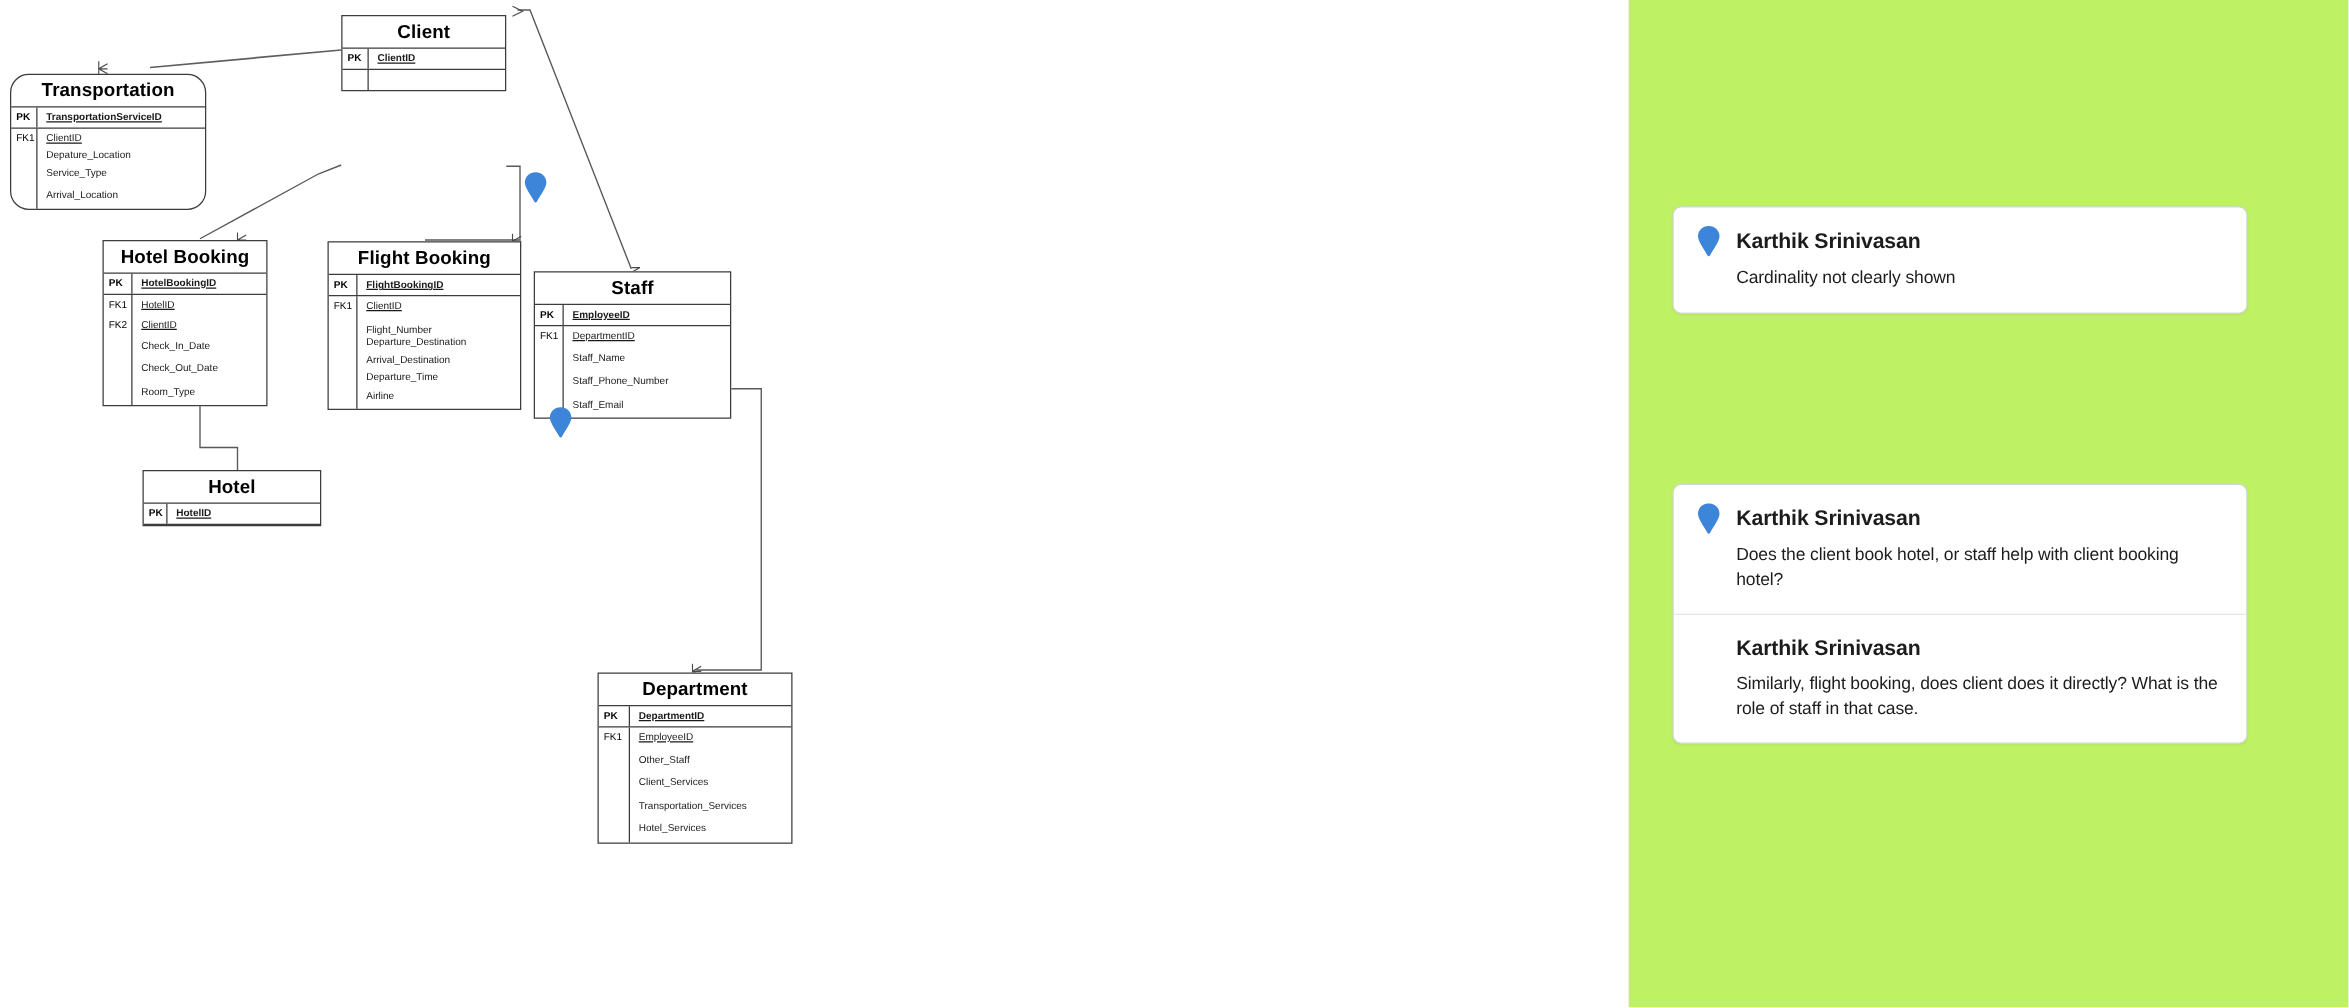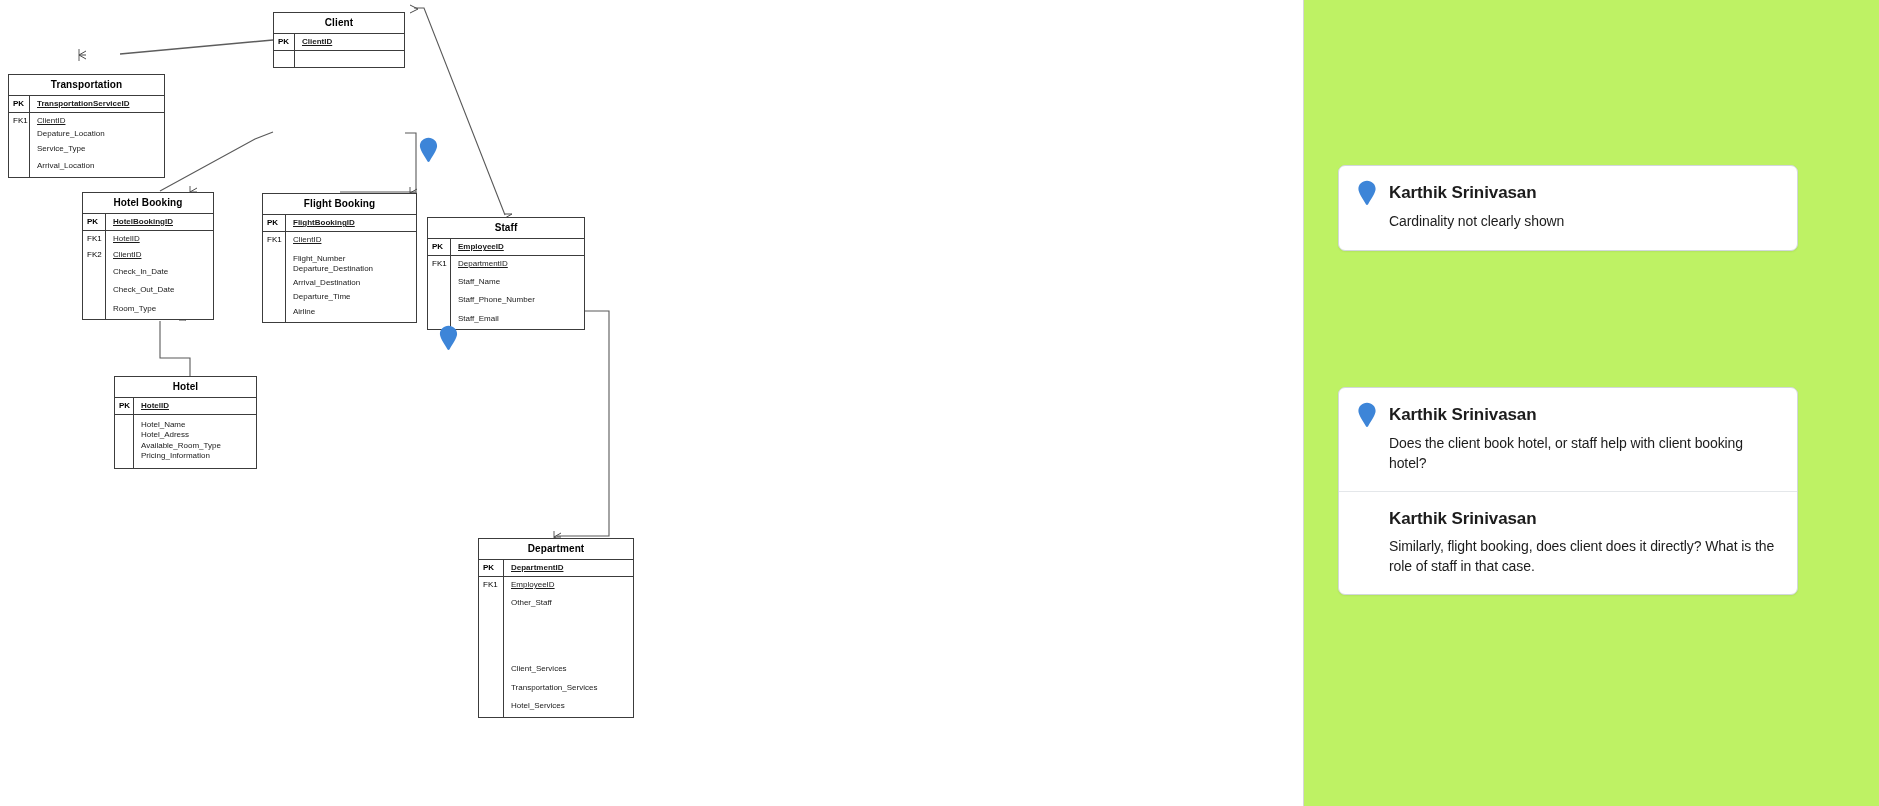--- a/index.html
+++ b/index.html
@@ -38,21 +38,21 @@
   .entity {
     position: absolute;
     background: #ffffff;
     border: 1px solid #3c3c3c;
     box-sizing: border-box;
     z-index: 5;
   }
   .ent-title {
     text-align: center;
     font-weight: bold;
-    font-size: 10px;
+    font-size: 15px;
     color: #000000;
     padding: 5px 2px 5px 2px;
     border-bottom: 1px solid #3c3c3c;
     letter-spacing: 0.1px;
     line-height: 1;
   }
   .ent-section {
     display: block;
   }
   .ent-section.pk-sec {
@@ -212,21 +212,21 @@
 
         <path d="M512 214 L505 218 M512 214 L505 214" stroke-width="1"></path>
 
         <path d="M186 320 L179 317 M186 320 L179 320" stroke-width="1"></path>
 
         <path d="M554 537 L561 533 M554 537 L561 537 M554 537 L561 541"></path>
         <path d="M554 531 L554 543" stroke-width="0.9"></path>
       </g>
     </svg>
 
-    <div class="entity kw20" id="e-transportation" style="left:8px; top:74px; width:157px;">
+    <div class="entity kw20" id="e-transportation" style="left:8px; top:59px; width:157px;border-radius:15px;">
       <div class="ent-title">Transportation</div>
       <div class="ent-section pk-sec">
         <div class="ent-row">
           <div class="ent-key bold">PK</div>
           <div class="ent-divider"></div>
           <div class="ent-field u">TransportationServiceID</div>
         </div>
       </div>
       <div class="ent-section">
         <div class="ent-row">
@@ -337,51 +337,39 @@
 
     <div class="entity kw18" id="e-hotel" style="left:114px; top:376px; width:143px;">
       <div class="ent-title">Hotel</div>
       <div class="ent-section pk-sec">
         <div class="ent-row">
           <div class="ent-key bold">PK</div>
           <div class="ent-divider"></div>
           <div class="ent-field u">HotelID</div>
         </div>
       </div>
-      <div class="ent-section">
-        <div class="ent-row">
-          <div class="ent-key">&nbsp;</div>
-          <div class="ent-divider"></div>
-          <div class="attr-block" style="flex:1 1 auto; padding-top:5px; padding-bottom:6px;">
-            <div class="attr-line tight">Hotel_Name</div>
-            <div class="attr-line tight">Hotel_Adress</div>
-            <div class="attr-line tight">Available_Room_Type</div>
-            <div class="attr-line tight">Pricing_Information</div>
-          </div>
-        </div>
-      </div>
     </div>
 
     <div class="entity kw24" id="e-department" style="left:478px; top:538px; width:156px;">
       <div class="ent-title">Department</div>
       <div class="ent-section pk-sec">
         <div class="ent-row">
           <div class="ent-key bold">PK</div>
           <div class="ent-divider"></div>
           <div class="ent-field u">DepartmentID</div>
         </div>
       </div>
       <div class="ent-section">
         <div class="ent-row">
           <div class="ent-key">FK1</div>
           <div class="ent-divider"></div>
           <div style="flex:1 1 auto;">
             <div class="ent-field fk">EmployeeID</div>
             <div class="attr-line" style="padding-top:6px;padding-bottom:5px;">Other_Staff</div>
-            <div class="attr-line" style="padding-top:5px;padding-bottom:5px;margin-top:48px;">Client_Services</div>
+            <div class="attr-line" style="padding-top:5px;padding-bottom:5px;">Client_Services</div>
             <div class="attr-line" style="padding-top:5px;padding-bottom:5px;">Transportation_Services</div>
             <div class="attr-line" style="padding-top:5px;padding-bottom:6px;">Hotel_Services</div>
           </div>
         </div>
       </div>
     </div>
 
     <div class="pin" id="pin-1" style="left:419px; top:137px;">
       <svg width="19" height="26" viewBox="0 0 19 26" xmlns="http://www.w3.org/2000/svg">
         <path d="M9.5 0.8 C4.6 0.8 0.9 4.4 0.9 9.0 C0.9 13.0 5.6 19.0 8.4 24.2 C8.9 25.2 10.1 25.2 10.6 24.2 C13.4 19.0 18.1 13.0 18.1 9.0 C18.1 4.4 14.4 0.8 9.5 0.8 Z" fill="#3d85d8"></path>

